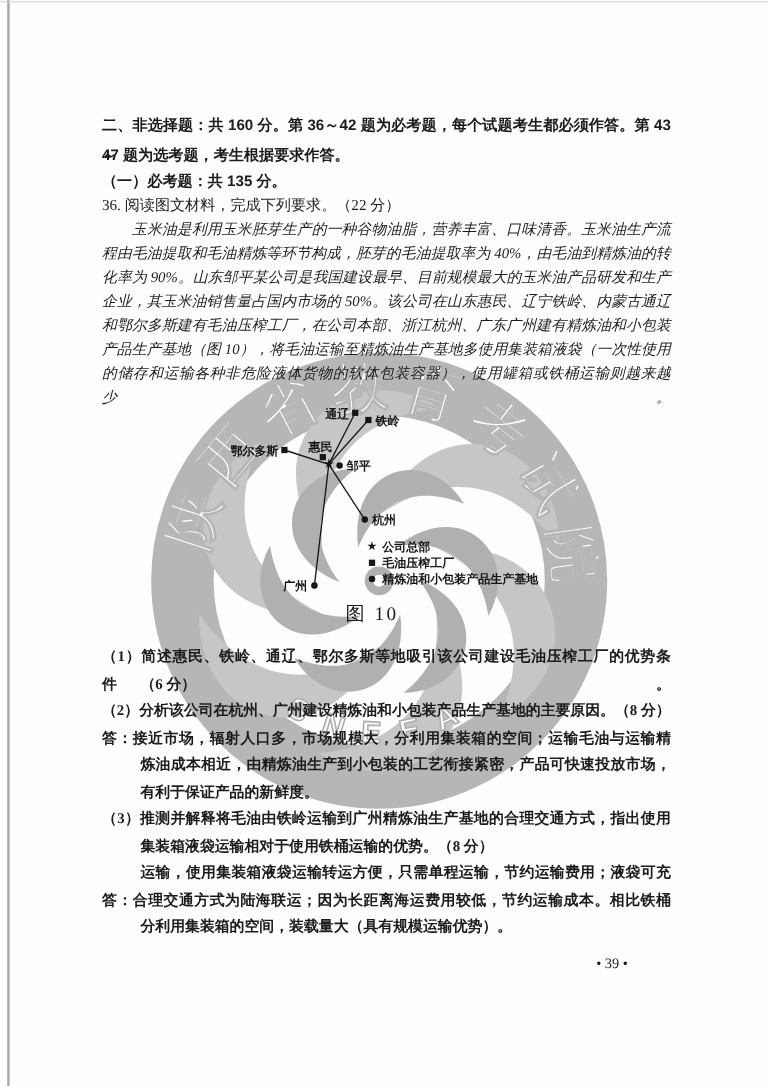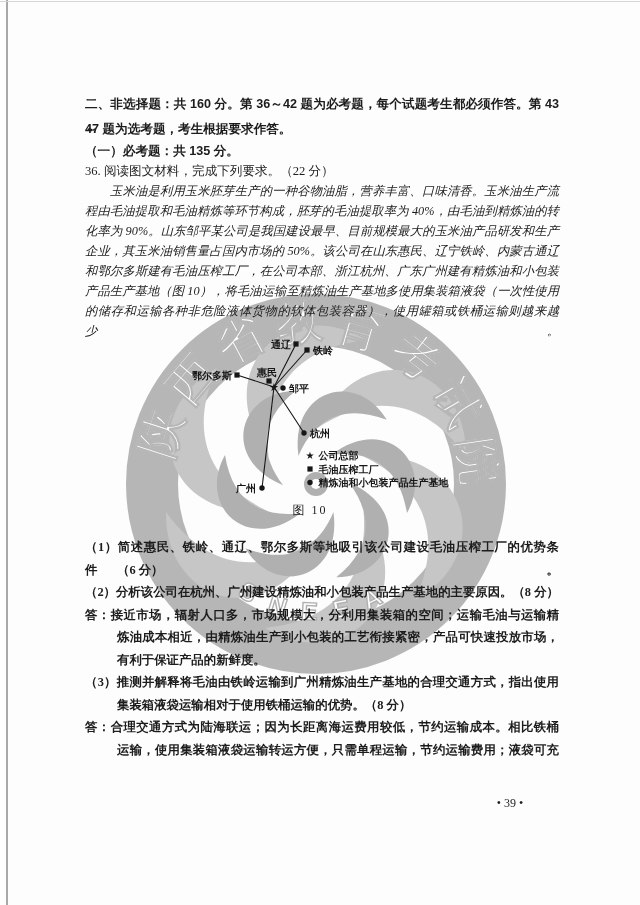--- a/index.html
+++ b/index.html
@@ -18,21 +18,21 @@
   #material-block{top:181px;font-style:italic;}
   .m-line{height:20px;line-height:20px;font-size:12.3px;}
   #qa-block{top:536px;}
   .qa-line{height:22.5px;line-height:22.5px;font-size:12.4px;font-weight:600;}
   .fill{text-align:justify;text-align-last:justify;text-justify:inter-character;}
   .cont{padding-left:32px;}
   .indent{text-indent:25px;}
   #map-svg{position:absolute;left:180px;top:332px;z-index:2;}
   #figure-caption{
     position:absolute;left:180px;top:502px;width:260px;z-index:2;
-    text-align:center;font-size:12px;letter-spacing:2px;
+    text-align:center;font-size:16px;letter-spacing:2px;
   }
   #page-number{
     position:absolute;left:450px;top:796px;width:120px;z-index:2;
     text-align:center;font-size:12px;
   }
   #scan-line-left{position:absolute;left:6px;top:0;width:2px;height:905px;background:#a8a8a8;z-index:3;}
   #scan-line-top{position:absolute;left:0;top:1px;width:640px;height:1px;background:#d6d6d6;z-index:3;}
 </style>
 </head>
 <body>
@@ -121,17 +121,18 @@
 
 <div class="txt" id="qa-block">
     <div class="qa-line fill">（1）简述惠民、铁岭、通辽、鄂尔多斯等地吸引该公司建设毛油压榨工厂的优势条件。</div>
     <div class="qa-line cont">（6 分）</div>
     <div class="qa-line">（2）分析该公司在杭州、广州建设精炼油和小包装产品生产基地的主要原因。（8 分）</div>
     <div class="qa-line fill">答：接近市场，辐射人口多，市场规模大，分利用集装箱的空间；运输毛油与运输精</div>
     <div class="qa-line fill cont">炼油成本相近，由精炼油生产到小包装的工艺衔接紧密，产品可快速投放市场，</div>
     <div class="qa-line cont">有利于保证产品的新鲜度。</div>
     <div class="qa-line fill">（3）推测并解释将毛油由铁岭运输到广州精炼油生产基地的合理交通方式，指出使用</div>
     <div class="qa-line cont">集装箱液袋运输相对于使用铁桶运输的优势。（8 分）</div>
+    <div class="qa-line fill cont">运输，使用集装箱液袋运输转运方便，只需单程运输，节约运输费用；液袋可充</div>
     <div class="qa-line fill">答：合理交通方式为陆海联运；因为长距离海运费用较低，节约运输成本。相比铁桶</div>
-    <div class="qa-line fill cont">运输，使用集装箱液袋运输转运方便，只需单程运输，节约运输费用；液袋可充</div>
+    <div class="qa-line cont">分利用集装箱的空间，装载量大（具有规模运输优势）。</div>
   </div>
 
 <div id="page-number">• 39 •</div>
 
 </body></html>

